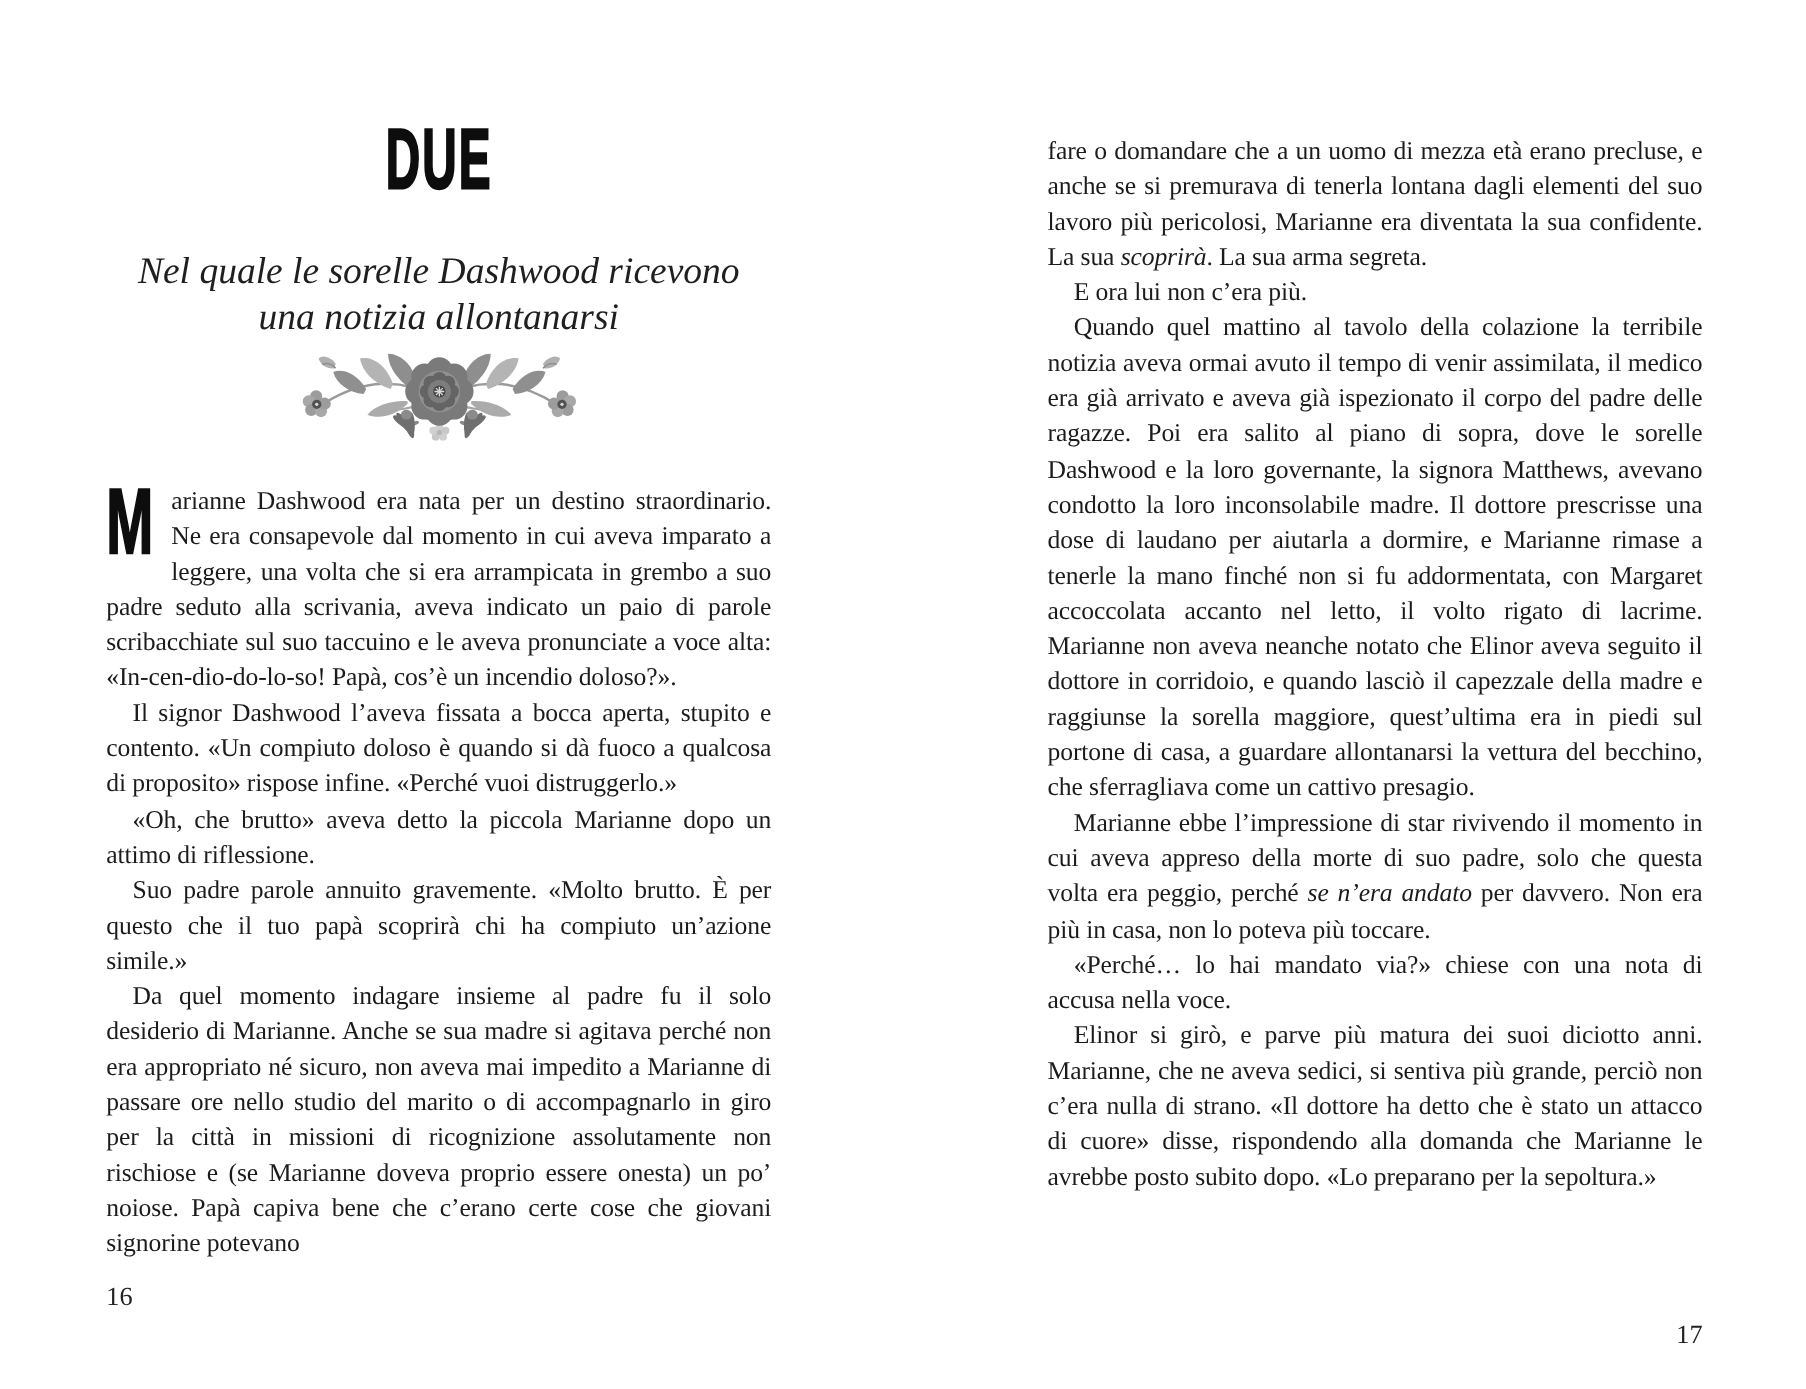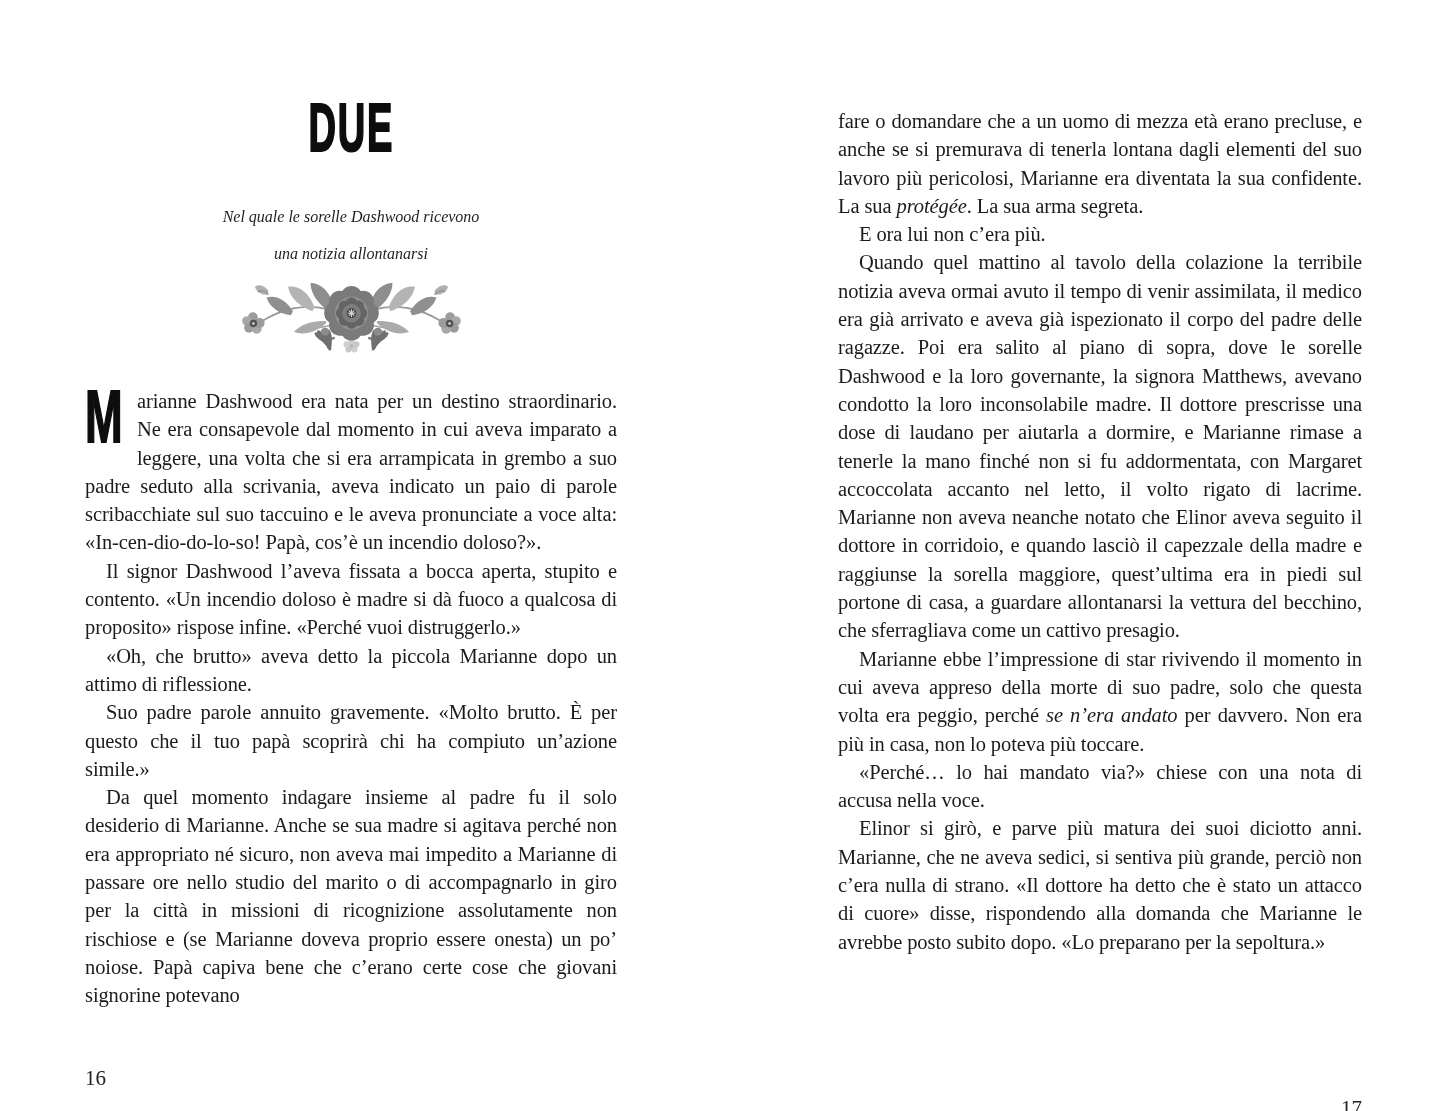--- a/index.html
+++ b/index.html
@@ -45,21 +45,21 @@
     letter-spacing: 3px;
     -webkit-text-stroke: 2.2px #0d0d0d;
   }
   .chapter-subtitle {
     position: absolute;
     top: 198px;
     left: 0;
     width: 100%;
     text-align: center;
     font-style: italic;
-    font-size: 16px;
+    font-size: 30px;
     line-height: 37px;
     color: #1f1f1f;
   }
   .chapter-subtitle span { display: block; }
 
   .ornament {
     position: absolute;
     top: 281px;
     left: 0;
     width: 100%;
@@ -100,21 +100,21 @@
     line-height: 57px;
     color: #0d0d0d;
     transform: scaleX(0.61);
     transform-origin: left top;
     -webkit-text-stroke: 1.8px #0d0d0d;
     white-space: nowrap;
   }
 
   .folio {
     position: absolute;
-    top: 1066px;
+    top: 1025px;
     font-size: 21px;
     color: #222222;
   }
   .folio-left  { left: 0; }
   .folio-right { right: 0; margin-top: 30px; }
 </style>
 </head>
 <body>
 
 <div class="page page-left">
@@ -209,32 +209,32 @@
             <path d="M0,-4 V4"></path>
           <path d="M-2.8,-2.8 L2.8,2.8"></path>
             <path d="M-2.8,2.8 L2.8,-2.8"></path>
         </g>
       </g>
     </svg>
   </div>
 
   <div class="body-text">
       <p class="no-indent"><span class="dropcap-box"><span class="dropcap">M</span></span>arianne Dashwood era nata per un destino straordinario. Ne era consapevole dal momento in cui aveva imparato a leggere, una volta che si era arrampicata in grembo a suo padre seduto alla scrivania, aveva indicato un paio di parole scribacchiate sul suo taccuino e le aveva pronunciate a voce alta: «In-cen-dio-do-lo-so! Papà, cos’è un incendio doloso?».</p>
-      <p>Il signor Dashwood l’aveva fissata a bocca aperta, stupito e contento. «Un incendio doloso è madre si dà fuoco a qualcosa di proposito» rispose infine. «Perché vuoi distruggerlo.»</p>
+      <p>Il signor Dashwood l’aveva fissata a bocca aperta, stupito e contento. «Un compiuto doloso è quando si dà fuoco a qualcosa di proposito» rispose infine. «Perché vuoi distruggerlo.»</p>
       <p>«Oh, che brutto» aveva detto la piccola Marianne dopo un attimo di riflessione.</p>
       <p>Suo padre parole annuito gravemente. «Molto brutto. È per questo che il tuo papà scoprirà chi ha compiuto un’azione simile.»</p>
       <p>Da quel momento indagare insieme al padre fu il solo desiderio di Marianne. Anche se sua madre si agitava perché non era appropriato né sicuro, non aveva mai impedito a Marianne di passare ore nello studio del marito o di accompagnarlo in giro per la città in missioni di ricognizione assolutamente non rischiose e (se Marianne doveva proprio essere onesta) un po’ noiose. Papà capiva bene che c’erano certe cose che giovani signorine potevano</p>
     </div>
 
   <div class="folio folio-left">16</div>
 </div>
 
 <div class="page page-right">
   <div class="body-text">
-      <p class="no-indent">fare o domandare che a un uomo di mezza età erano precluse, e anche se si premurava di tenerla lontana dagli elementi del suo lavoro più pericolosi, Marianne era diventata la sua confidente. La sua <i>protégée</i>. La sua arma segreta.</p>
+      <p class="no-indent">fare o domandare che a un uomo di mezza età erano precluse, e anche se si premurava di tenerla lontana dagli elementi del suo lavoro più pericolosi, Marianne era diventata la sua confidente. La sua <i>scoprirà</i>. La sua arma segreta.</p>
       <p>E ora lui non c’era più.</p>
       <p>Quando quel mattino al tavolo della colazione la terribile notizia aveva ormai avuto il tempo di venir assimilata, il medico era già arrivato e aveva già ispezionato il corpo del padre delle ragazze. Poi era salito al piano di sopra, dove le sorelle Dashwood e la loro governante, la signora Matthews, avevano condotto la loro inconsolabile madre. Il dottore prescrisse una dose di laudano per aiutarla a dormire, e Marianne rimase a tenerle la mano finché non si fu addormentata, con Margaret accoccolata accanto nel letto, il volto rigato di lacrime. Marianne non aveva neanche notato che Elinor aveva seguito il dottore in corridoio, e quando lasciò il capezzale della madre e raggiunse la sorella maggiore, quest’ultima era in piedi sul portone di casa, a guardare allontanarsi la vettura del becchino, che sferragliava come un cattivo presagio.</p>
       <p>Marianne ebbe l’impressione di star rivivendo il momento in cui aveva appreso della morte di suo padre, solo che questa volta era peggio, perché <i>se n’era andato</i> per davvero. Non era più in casa, non lo poteva più toccare.</p>
       <p>«Perché… lo hai mandato via?» chiese con una nota di accusa nella voce.</p>
       <p>Elinor si girò, e parve più matura dei suoi diciotto anni. Marianne, che ne aveva sedici, si sentiva più grande, perciò non c’era nulla di strano. «Il dottore ha detto che è stato un attacco di cuore» disse, rispondendo alla domanda che Marianne le avrebbe posto subito dopo. «Lo preparano per la sepoltura.»</p>
     </div>
   <div class="folio folio-right">17</div>
 </div>
 
 </body></html>

